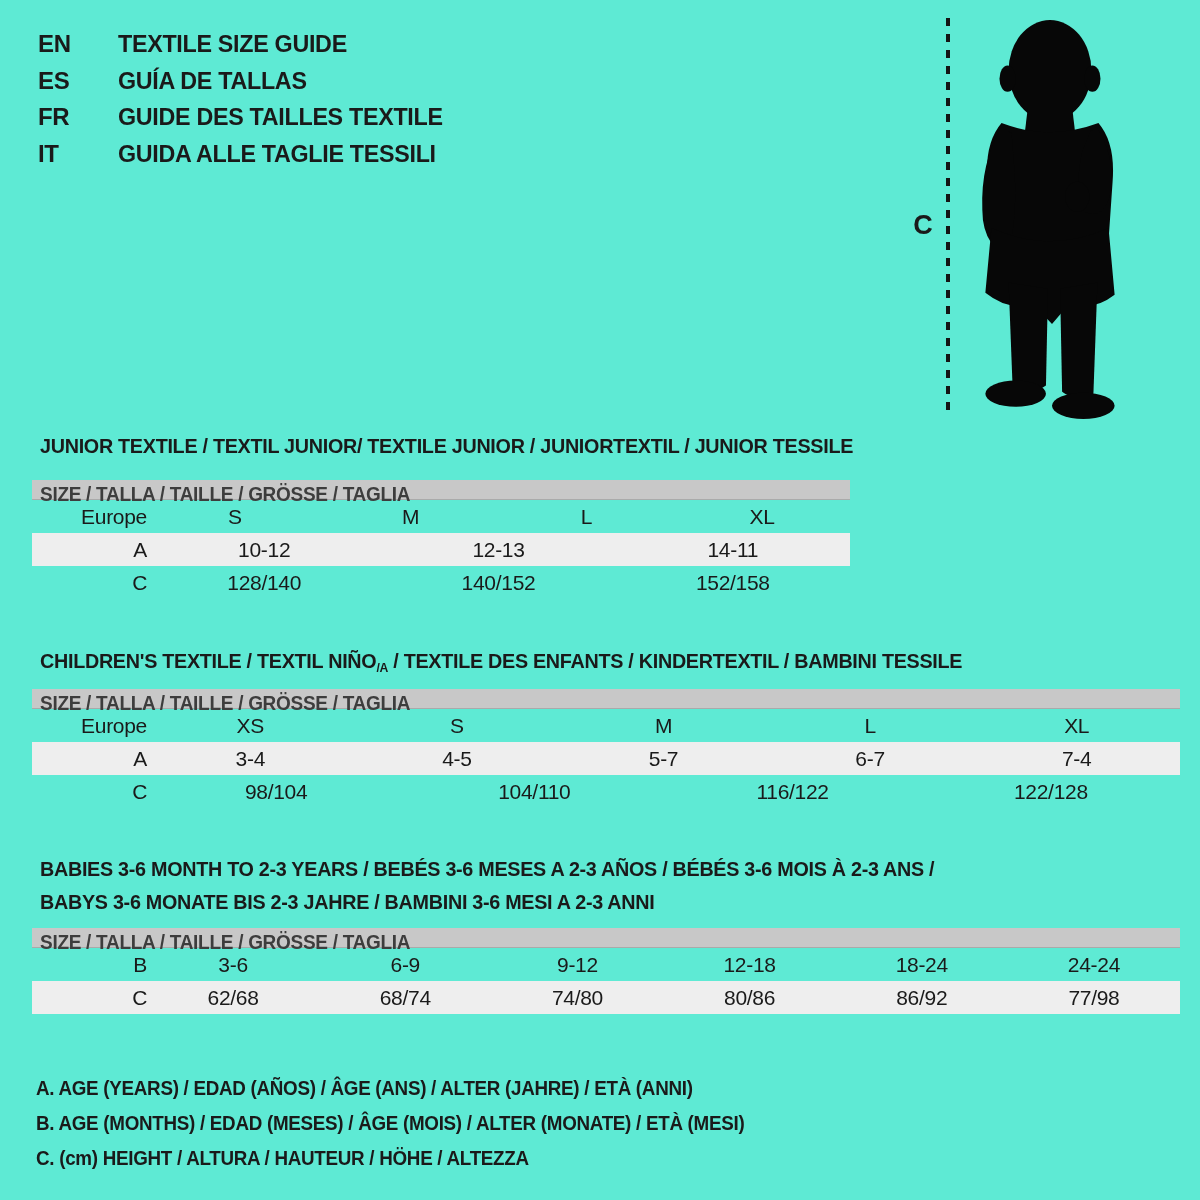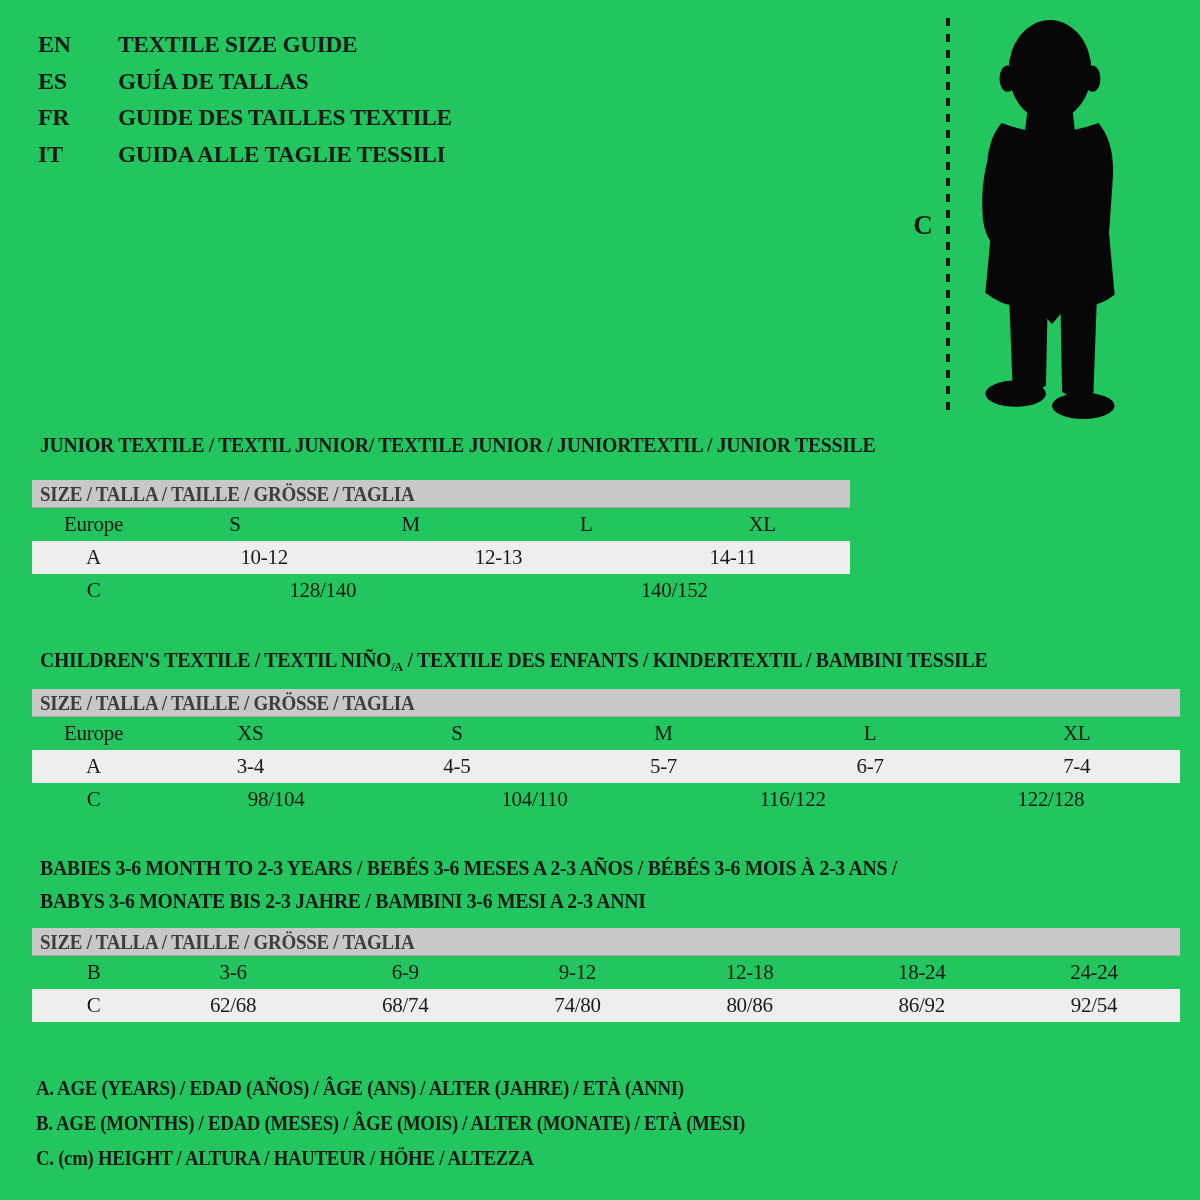--- a/index.html
+++ b/index.html
@@ -1,22 +1,22 @@
 <!DOCTYPE html>
 <html><head>
 <meta charset="utf-8">
 <style>
   html,body{margin:0;padding:0;}
   body{background:#ffffff;}
   .page{
     position:relative;
     width:1200px;height:1200px;
-    background:#22c55e;
+    background:#5eead4;
     overflow:hidden;
-    font-family:Liberation Serif, serif;
+    font-family:Liberation Sans, sans-serif;
     color:#1a1a1a;
   }
 
   
   .lang-block{position:absolute;left:38px;top:26px;}
   .lang-row{display:flex;line-height:36.5px;}
   .lang-code{width:80px;font-size:24px;font-weight:bold;letter-spacing:-0.3px;}
   .lang-title{font-size:24px;font-weight:bold;letter-spacing:-0.3px;transform:scaleX(0.97);transform-origin:0 50%;white-space:nowrap;}
 
   
@@ -35,30 +35,30 @@
     position:absolute;left:40px;
     font-size:21px;font-weight:bold;letter-spacing:-0.3px;
     transform:scaleX(0.94);transform-origin:0 50%;
     white-space:nowrap;line-height:33px;
   }
   .subsmall{font-size:13px;vertical-align:-4px;font-weight:bold;}
 
   
   .stable{position:absolute;}
   .size-bar{
-    height:28px;line-height:28px;
+    height:20px;line-height:28px;
     background:#c8c8c8;border-bottom:1px solid #aaaaaa;
     color:#3d3d3d;font-size:20px;font-weight:bold;letter-spacing:-0.3px;
     padding-left:8px;box-sizing:border-box;
     transform-origin:0 50%;
   }
   .size-bar span{display:inline-block;transform:scaleX(0.95);transform-origin:0 50%;white-space:nowrap;}
   .trow{display:flex;height:33px;line-height:33px;font-size:21px;letter-spacing:-0.3px;}
   .trow.shade{background:#eeeeee;}
-  .tlabel{width:115px;padding-left:8px;box-sizing:border-box;text-align:center;font-weight:500;}
+  .tlabel{width:115px;padding-left:8px;box-sizing:border-box;text-align:right;font-weight:500;}
   .tcell{flex:1;text-align:center;}
 
   
   .legend{position:absolute;left:36px;top:1071px;}
   .legend-line{
     font-size:20px;font-weight:bold;letter-spacing:-0.3px;line-height:35px;
     transform:scaleX(0.94);transform-origin:0 50%;white-space:nowrap;
   }
 </style>
 </head>
@@ -118,20 +118,21 @@
     <div class="trow shade">
       <span class="tlabel">A</span>
       <span class="tcell">10-12</span>
       <span class="tcell">12-13</span>
       <span class="tcell">14-11</span>
     </div>
     <div class="trow">
       <span class="tlabel">C</span>
       <span class="tcell">128/140</span>
       <span class="tcell">140/152</span>
+      <span class="tcell">152/158</span>
     </div>
   </div>
 
   <div class="sec-heading" style="top:644px;">
     <span>CHILDREN'S TEXTILE / TEXTIL NIÑO</span><span class="subsmall">/A</span><span> / TEXTILE DES ENFANTS / KINDERTEXTIL / BAMBINI TESSILE</span>
   </div>
   <div class="stable" style="left:32px;top:689px;width:1148px;">
     <div class="size-bar"><span>SIZE / TALLA / TAILLE / GRÖSSE / TAGLIA</span></div>
     <div class="trow">
       <span class="tlabel">Europe</span>
@@ -173,21 +174,21 @@
       <span class="tcell">18-24</span>
       <span class="tcell">24-24</span>
     </div>
     <div class="trow shade">
       <span class="tlabel">C</span>
       <span class="tcell">62/68</span>
       <span class="tcell">68/74</span>
       <span class="tcell">74/80</span>
       <span class="tcell">80/86</span>
       <span class="tcell">86/92</span>
-      <span class="tcell">92/54</span>
+      <span class="tcell">77/98</span>
     </div>
   </div>
 
   <div class="legend">
     <div class="legend-line">A. AGE (YEARS) / EDAD (AÑOS) / ÂGE (ANS) / ALTER (JAHRE) / ETÀ (ANNI)</div>
     <div class="legend-line">B. AGE (MONTHS) / EDAD (MESES) / ÂGE (MOIS) / ALTER (MONATE) / ETÀ (MESI)</div>
     <div class="legend-line">C. (cm) HEIGHT / ALTURA / HAUTEUR / HÖHE / ALTEZZA</div>
   </div>
 
 </div>

